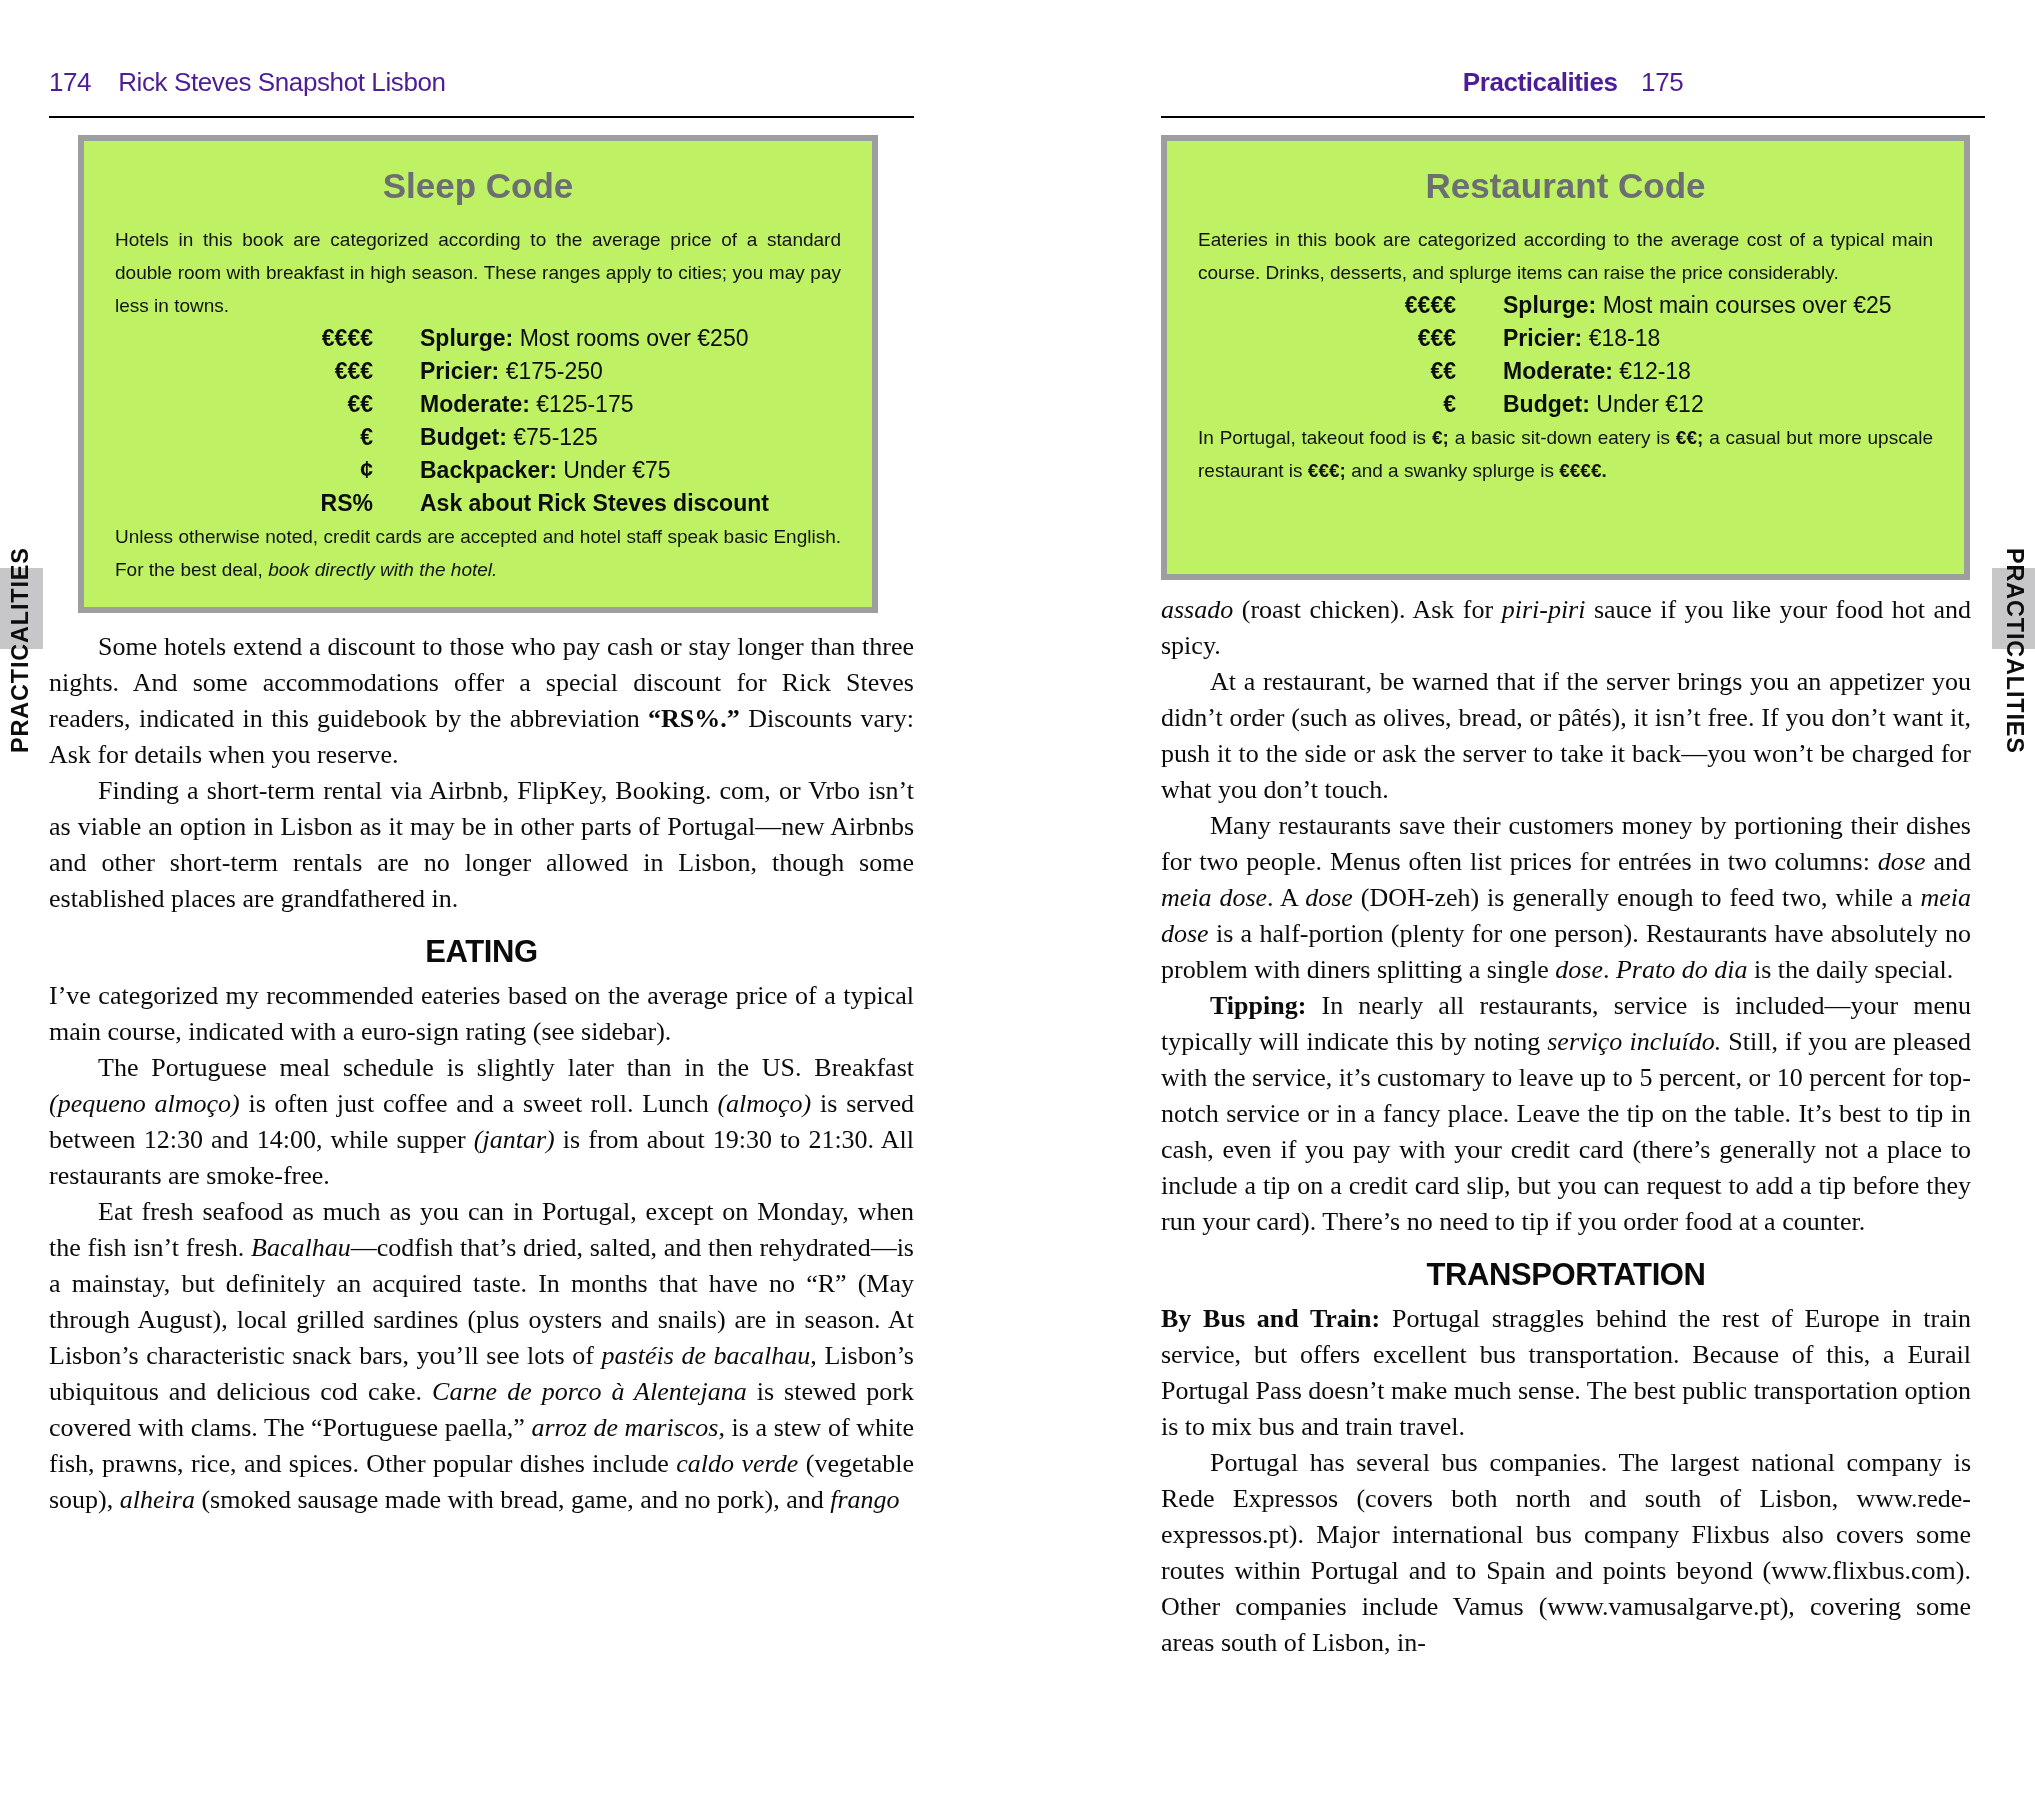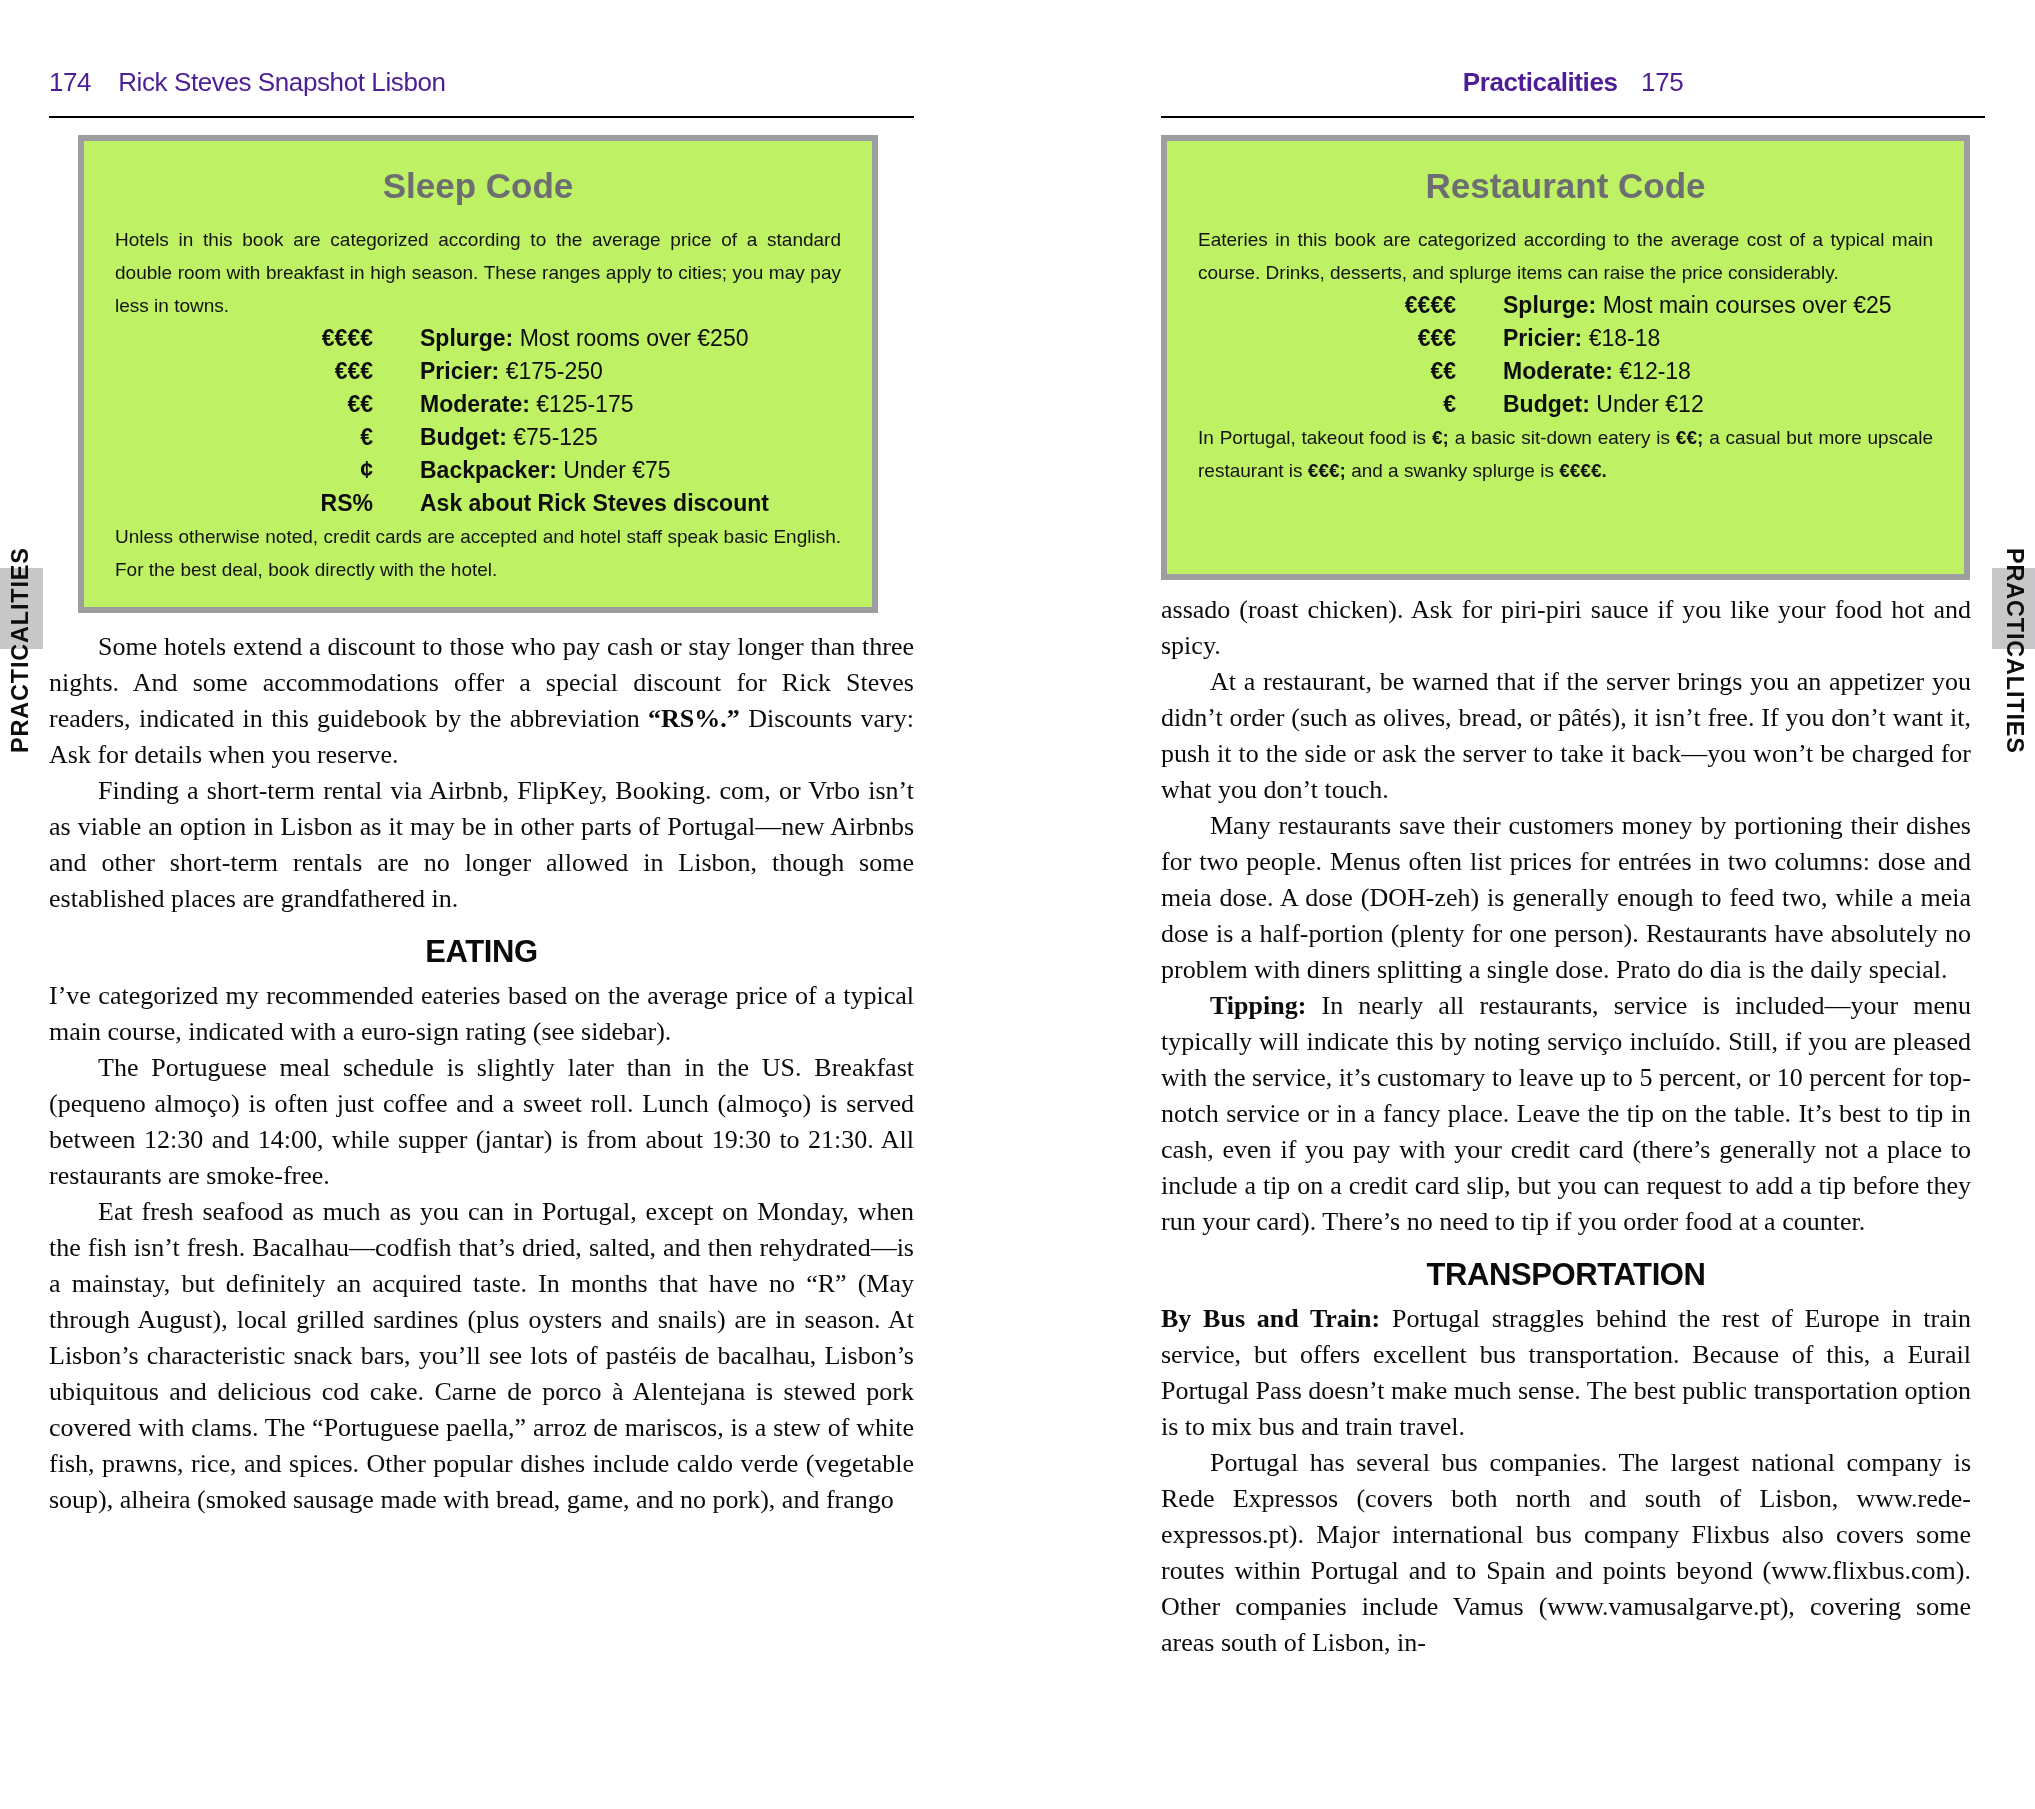--- a/index.html
+++ b/index.html
@@ -39,21 +39,21 @@
     font-size:26px;line-height:36px;text-align:justify;color:#0b0b0b;
   }
   .body-left{left:49px;top:629px;width:865px;}
   .body-right{left:1161px;top:592px;width:810px;}
   .page-body p{margin:0;}
   .page-body p.indent{text-indent:49px;}
   .section-heading{
     font-family:"Liberation Sans",sans-serif;font-weight:bold;font-size:31px;
     letter-spacing:-0.4px;margin:17px 0 7.8px;color:#0b0b0b;text-align:center;line-height:36px;
   }
-  .page-body .i,.box-text .i{}
+  .page-body .i,.box-text .i{font-style:italic;}
   .page-body .b,.box-text .b{font-weight:bold;}
   
   .tab-bg{position:absolute;width:43px;height:81px;background:#c7c7c9;}
   .tab-bg-left{left:0;top:568px;}
   .tab-bg-right{left:1992px;top:568px;}
   .tab-label{
     position:absolute;top:530px;height:241px;width:41px;
     display:flex;align-items:center;justify-content:center;
     font-weight:bold;font-size:23.5px;letter-spacing:0.8px;color:#0d0d0d;
     writing-mode:vertical-rl;

